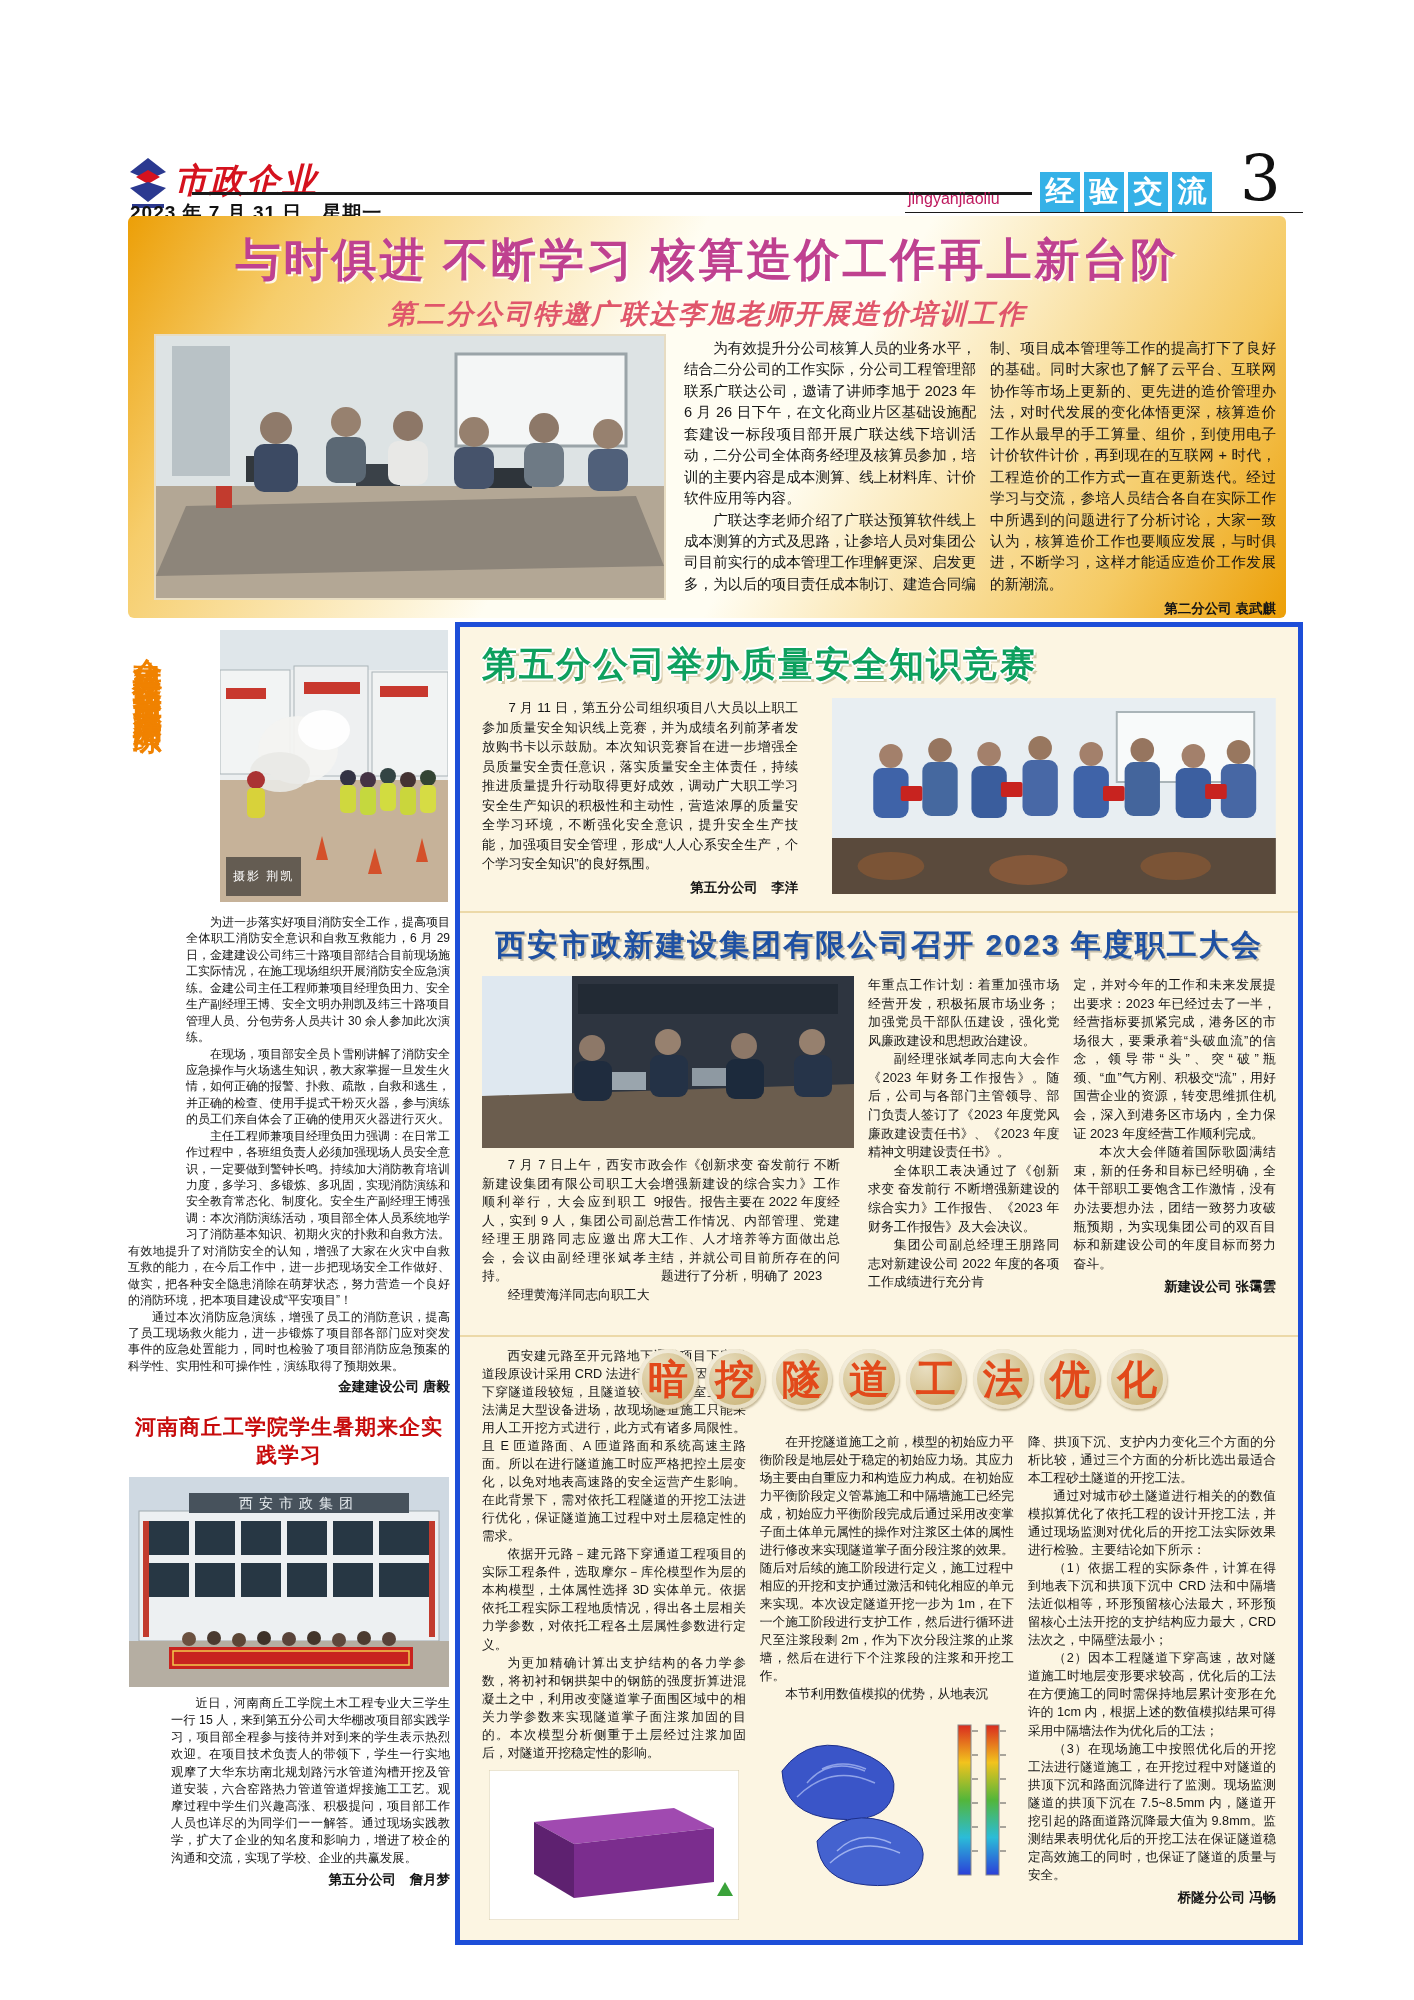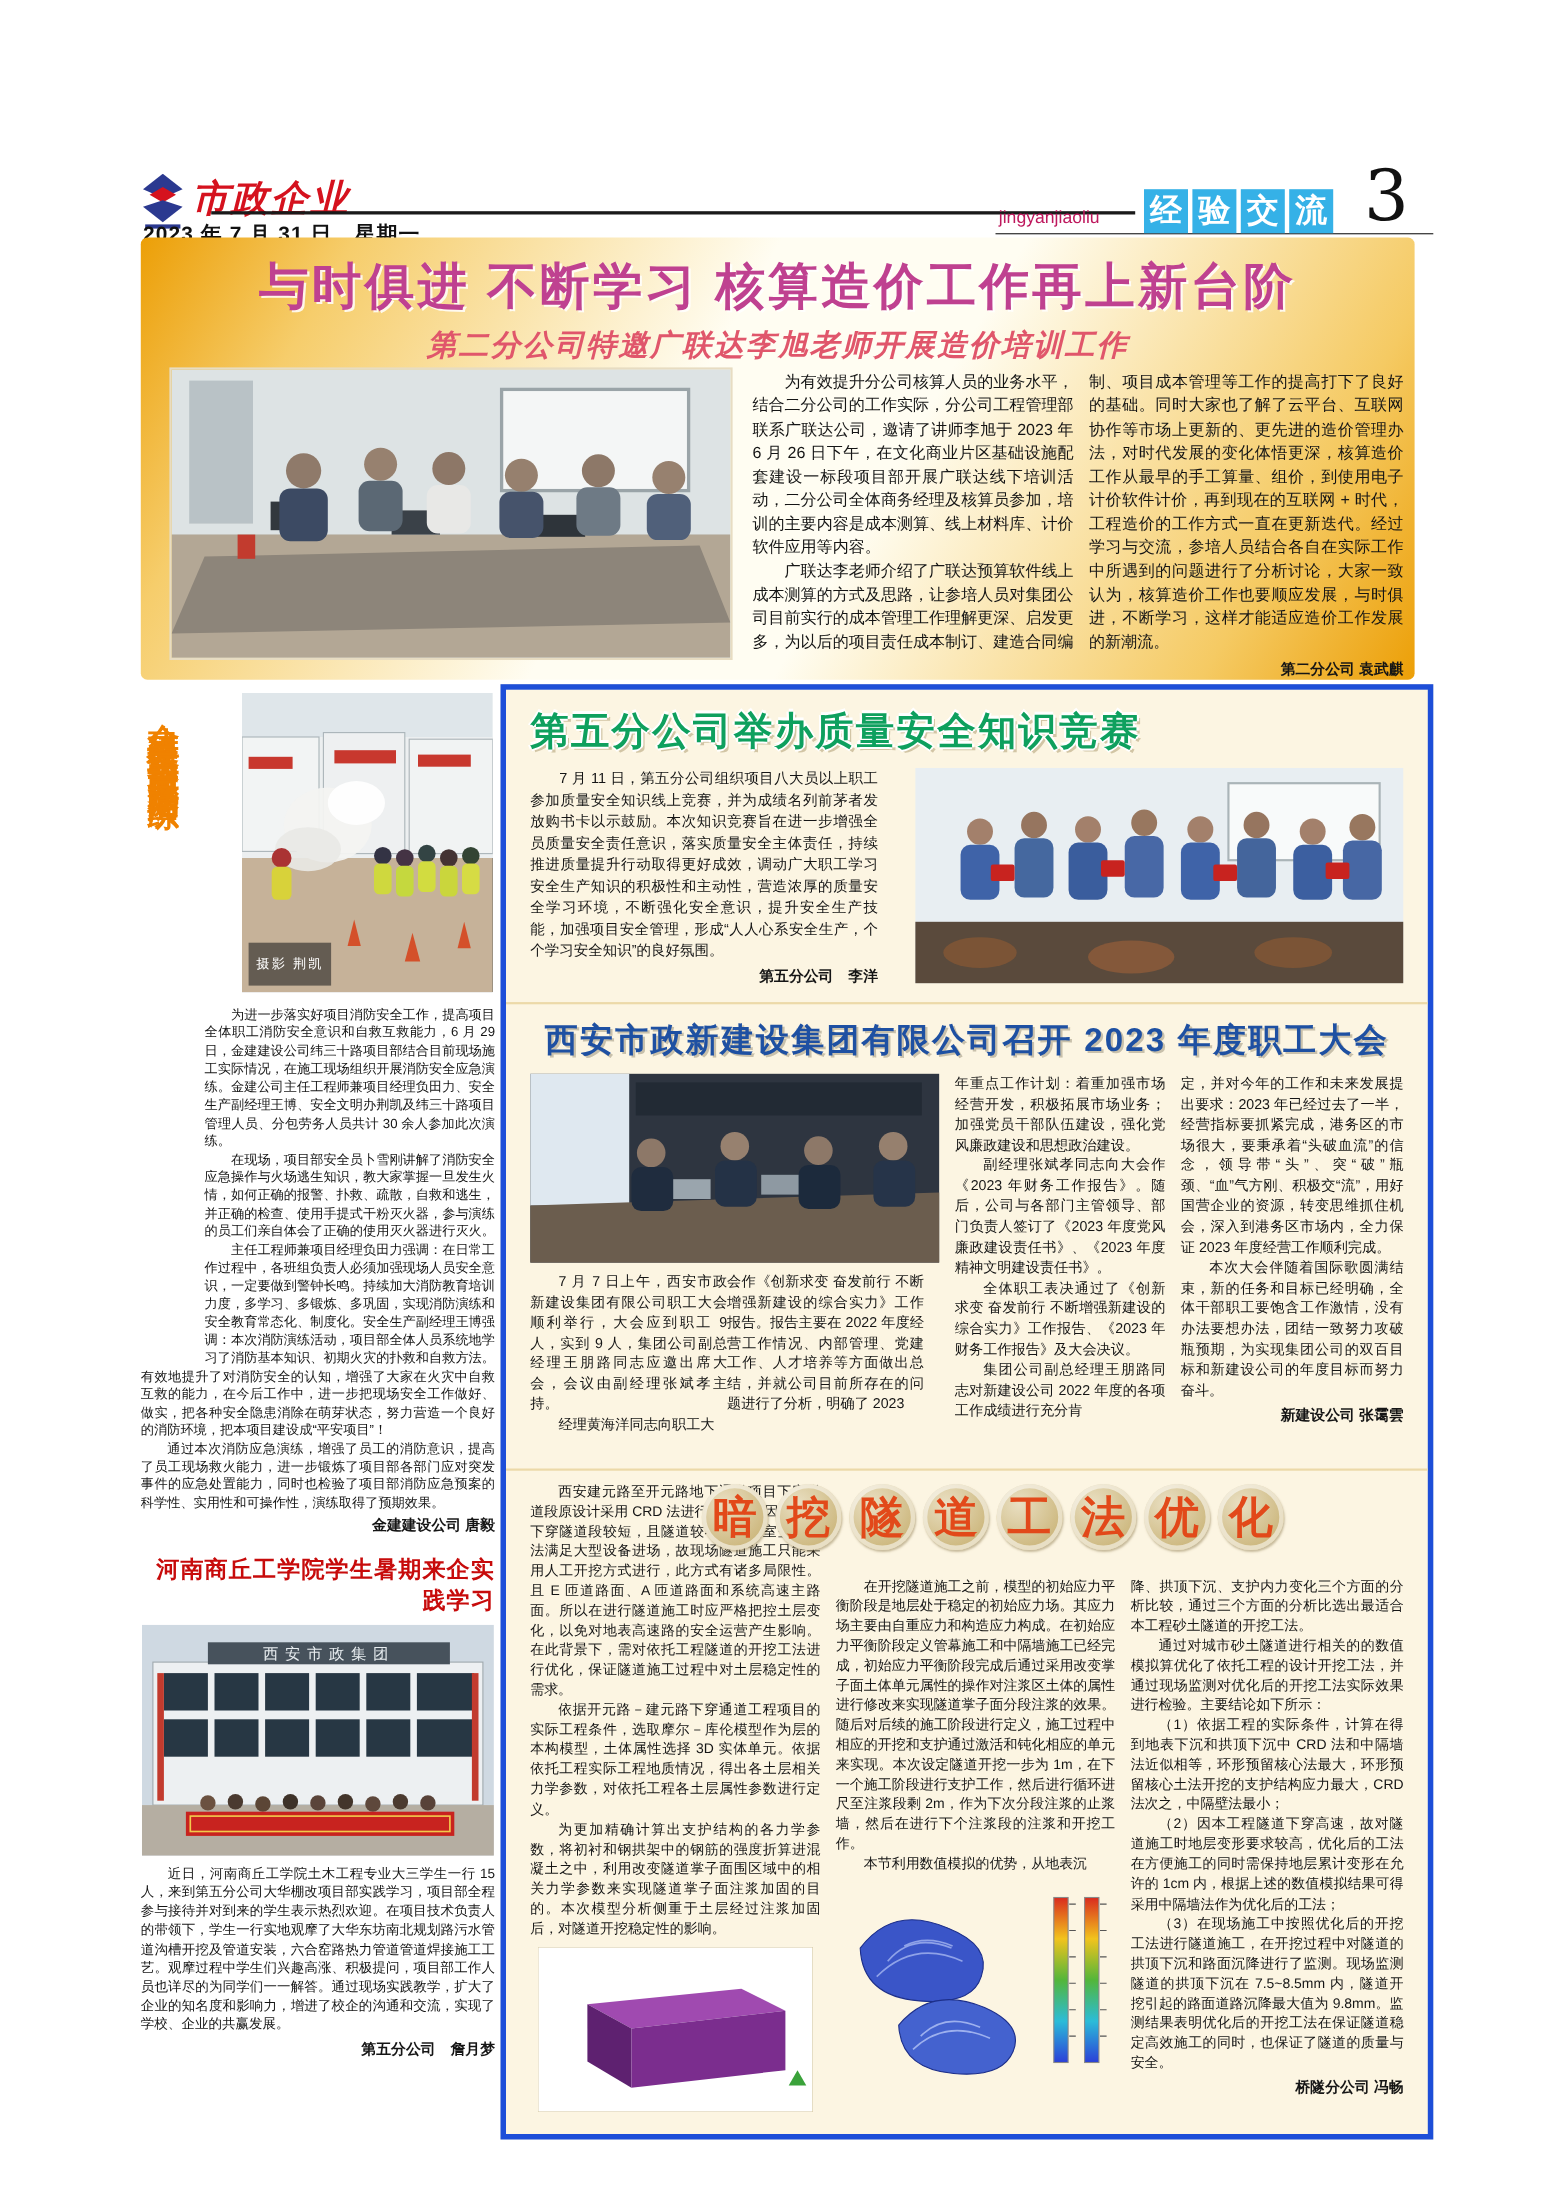--- a/index.html
+++ b/index.html
@@ -41,24 +41,24 @@
   .fire-wrap{position:relative;}
   .fire-vtitle{position:absolute;left:0;top:4px;writing-mode:vertical-rl;text-orientation:upright;
                font-size:29px;font-weight:800;color:#f08200;letter-spacing:4px;height:600px;}
   .fire-photo-wrap{margin-left:92px;width:228px;height:272px;position:relative;}
   .photo-credit{position:absolute;left:6px;bottom:6px;background:rgba(35,35,35,.6);color:#fff;
                 font-size:12px;padding:11px 7px;letter-spacing:2px;}
   .fire-body{margin-top:12px;font-size:12px;line-height:1.37;}
   .fire-body::before{content:"";float:left;width:58px;height:328px;}
   
   .visit-wrap{margin-top:16px;}
-  .visit-wrap h3{margin:0 0 8px;text-align:right;font-family:"Liberation Serif",serif;
+  .visit-wrap h3{margin:0 0 8px;text-align:center;font-family:"Liberation Serif",serif;
                  font-size:21px;color:#c70b0b;letter-spacing:1px;}
   .visit-photo{display:block;margin:0 auto 8px;}
-  .visit-body{font-size:12.3px;line-height:1.4;}
+  .visit-body{font-size:12.3px;line-height:1.4;margin-left:43px;}
   
   .right-region{position:absolute;left:455px;top:622px;width:848px;height:1323px;
                 background:#fcf5e2;border:5px solid #1d4ed8;box-sizing:border-box;overflow:hidden;}
   .sec{box-sizing:border-box;}
   
   .sec-quiz{padding:12px 22px 10px;border-bottom:2px solid #ecd9a8;height:286px;}
   .sec-quiz h2{margin:2px 0 10px;font-size:35px;font-weight:800;color:#0ea05e;letter-spacing:2px;
     text-shadow:-2px 0 #fff,2px 0 #fff,0 -2px #fff,0 2px #fff,3px 3px 0 rgba(160,140,90,.45);}
   .quiz-flex{display:flex;gap:34px;}
   .quiz-text{width:322px;font-size:13.2px;line-height:1.48;}

